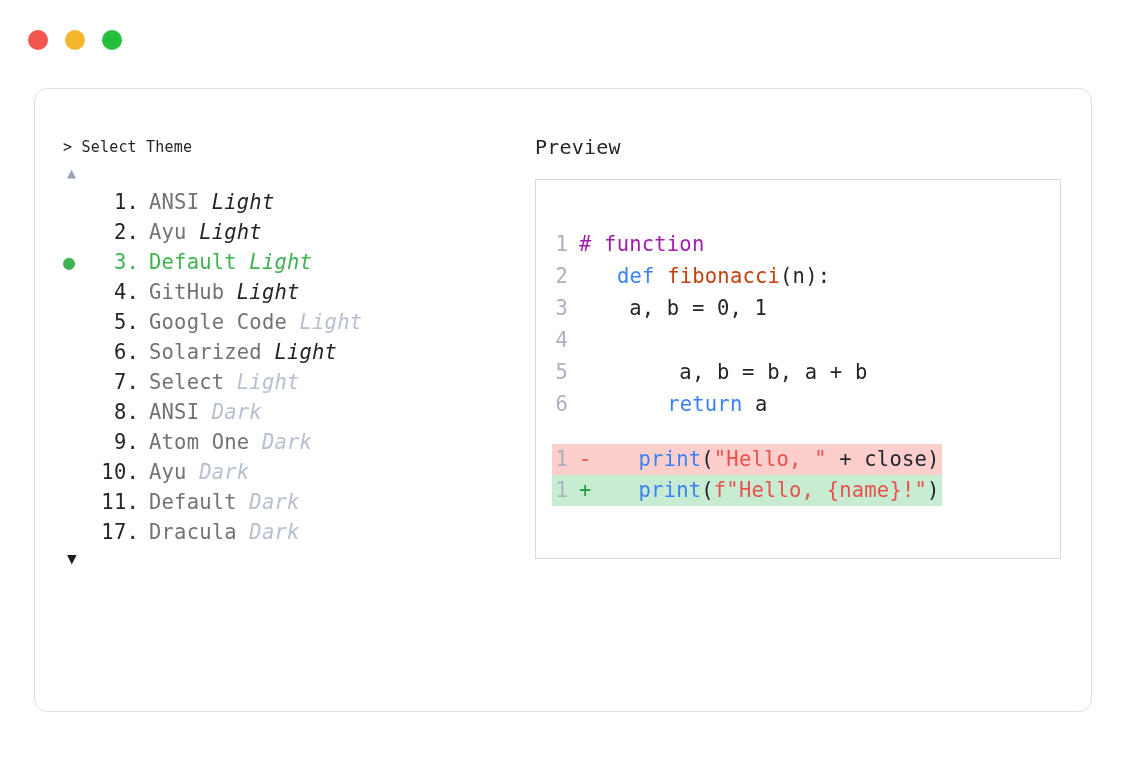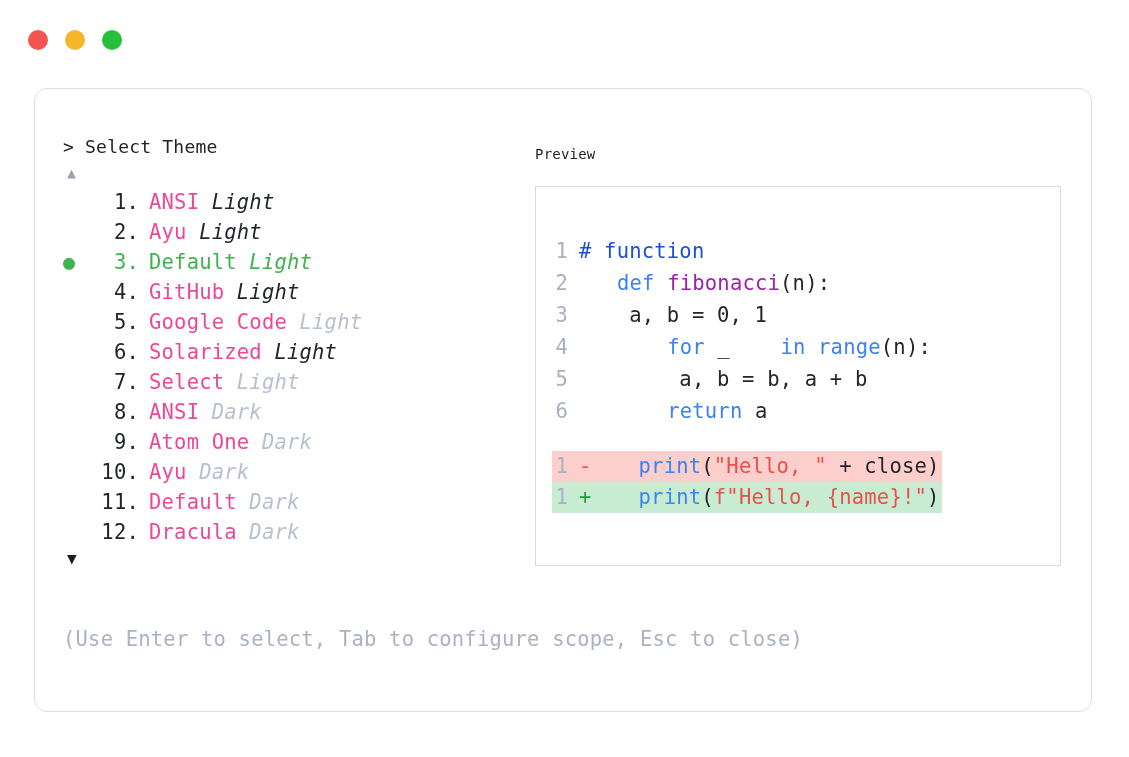--- a/index.html
+++ b/index.html
@@ -52,21 +52,21 @@
 
   
   .left-col {
     position: absolute;
     left: 28px;
     top: 44px;
     width: 470px;
   }
 
   .prompt-line {
-    font-size: 18px;
+    font-size: 15px;
     line-height: 28px;
     color: #22252b;
     letter-spacing: 0.2px;
     white-space: pre;
   }
 
   .scroll-arrow {
     font-size: 15px;
     line-height: 24px;
     height: 24px;
@@ -96,21 +96,21 @@
     font-size: 20px;
   }
   .num-cell {
     width: 42px;
     flex: 0 0 42px;
     text-align: right;
     color: #22252b;
   }
   .name-cell {
     padding-left: 10px;
-    color: #ec4899;
+    color: #737373;
   }
   .variant-cell {
     color: #b8c0d0;
     font-style: italic;
   }
   .theme-row.selected .num-cell,
   .theme-row.selected .dot-sep,
   .theme-row.selected .name-cell,
   .theme-row.selected .variant-cell {
     color: #3eb34f;
@@ -128,26 +128,25 @@
   }
 
   
   .right-col {
     position: absolute;
     left: 500px;
     top: 44px;
     width: 530px;
   }
   .preview-label {
-    font-size: 14px;
+    font-size: 20px;
     line-height: 28px;
     color: #22252b;
     letter-spacing: 0.2px;
     white-space: pre;
-    margin-top: 7px;
   }
   .preview-box {
     margin-top: 18px;
     width: 526px;
     height: 380px;
     box-sizing: border-box;
     border: 1.5px solid #d5dae3;
     background: #ffffff;
     position: relative;
     overflow: hidden;
@@ -169,23 +168,23 @@
   }
   .ln {
     width: 16px;
     flex: 0 0 16px;
     text-align: right;
     color: #a9b0bf;
     margin-right: 11px;
   }
   .code-text { color: #22252b; }
 
-  .tok-comment { color: #1d4ed8; }
+  .tok-comment { color: #a21caf; }
   .tok-kw      { color: #3b82f6; margin-left: 38px; }
-  .tok-fn      { color: #a21caf; }
+  .tok-fn      { color: #c2410c; }
   .tok-str     { color: #e8514b; }
   .tok-plain   { color: #22252b; }
 
   .diff-block { margin-top: 24px; }
   .diff-line {
     display: flex;
     align-items: baseline;
     height: 31px;
     font-size: 20.5px;
     line-height: 31px;
@@ -221,37 +220,36 @@
           <div class="theme-row"><span class="bullet-cell"></span><span class="num-cell">2.</span><span class="name-cell">Ayu</span><span class="variant-cell" style="color: rgb(34, 37, 43);"> Light</span></div>
           <div class="theme-row selected"><span class="bullet-cell">●</span><span class="num-cell">3.</span><span class="name-cell">Default</span><span class="variant-cell"> Light</span></div>
           <div class="theme-row"><span class="bullet-cell"></span><span class="num-cell">4.</span><span class="name-cell">GitHub</span><span class="variant-cell" style="color: rgb(34, 37, 43);"> Light</span></div>
           <div class="theme-row"><span class="bullet-cell"></span><span class="num-cell">5.</span><span class="name-cell">Google Code</span><span class="variant-cell"> Light</span></div>
           <div class="theme-row"><span class="bullet-cell"></span><span class="num-cell">6.</span><span class="name-cell">Solarized</span><span class="variant-cell" style="color: rgb(34, 37, 43);"> Light</span></div>
           <div class="theme-row"><span class="bullet-cell"></span><span class="num-cell">7.</span><span class="name-cell">Select</span><span class="variant-cell"> Light</span></div>
           <div class="theme-row"><span class="bullet-cell"></span><span class="num-cell">8.</span><span class="name-cell">ANSI</span><span class="variant-cell"> Dark</span></div>
           <div class="theme-row"><span class="bullet-cell"></span><span class="num-cell">9.</span><span class="name-cell">Atom One</span><span class="variant-cell"> Dark</span></div>
           <div class="theme-row"><span class="bullet-cell"></span><span class="num-cell">10.</span><span class="name-cell">Ayu</span><span class="variant-cell"> Dark</span></div>
           <div class="theme-row"><span class="bullet-cell"></span><span class="num-cell">11.</span><span class="name-cell">Default</span><span class="variant-cell"> Dark</span></div>
-          <div class="theme-row"><span class="bullet-cell"></span><span class="num-cell">12.</span><span class="name-cell">Dracula</span><span class="variant-cell"> Dark</span></div>
+          <div class="theme-row"><span class="bullet-cell"></span><span class="num-cell">17.</span><span class="name-cell">Dracula</span><span class="variant-cell"> Dark</span></div>
         </div>
 
       <div class="scroll-arrow down">▼</div>
     </div>
 
-    <div class="hint">(Use Enter to select, Tab to configure scope, Esc to close)</div>
 
     <div class="right-col">
       <div class="preview-label">Preview</div>
       <div class="preview-box">
         <div class="code-area">
           <div id="code-lines">
               <div class="code-line"><span class="ln">1</span><span class="code-text"><span class="tok-comment"># function</span></span></div>
               <div class="code-line"><span class="ln">2</span><span class="code-text"><span class="tok-kw">def </span><span class="tok-fn">fibonacci</span><span class="tok-plain">(n):</span></span></div>
               <div class="code-line"><span class="ln">3</span><span class="code-text"><span class="tok-plain">    a, b = 0, 1</span></span></div>
-              <div class="code-line"><span class="ln">4</span><span class="code-text"><span class="tok-plain">    </span><span class="tok-kw">for</span><span class="tok-plain"> _ </span><span class="tok-kw">in range</span><span class="tok-plain">(n):</span></span></div>
+              <div class="code-line"><span class="ln">4</span></div>
               <div class="code-line"><span class="ln">5</span><span class="code-text"><span class="tok-plain">        a, b = b, a + b</span></span></div>
               <div class="code-line"><span class="ln">6</span><span class="code-text"><span class="tok-plain">    </span><span class="tok-kw">return</span><span class="tok-plain"> a</span></span></div>
             </div>
           <div class="diff-block" id="diff-lines">
               <div class="diff-line minus"><span class="ln">1</span><span class="diff-sign">-</span><span><span class="tok-kw">print</span><span class="tok-plain">(</span><span class="tok-str">"Hello, "</span><span class="tok-plain"> + close)</span></span></div>
               <div class="diff-line plus"><span class="ln">1</span><span class="diff-sign">+</span><span><span class="tok-kw">print</span><span class="tok-plain">(</span><span class="tok-str">f"Hello, {name}!"</span><span class="tok-plain">)</span></span></div>
             </div>
         </div>
       </div>
     </div>

